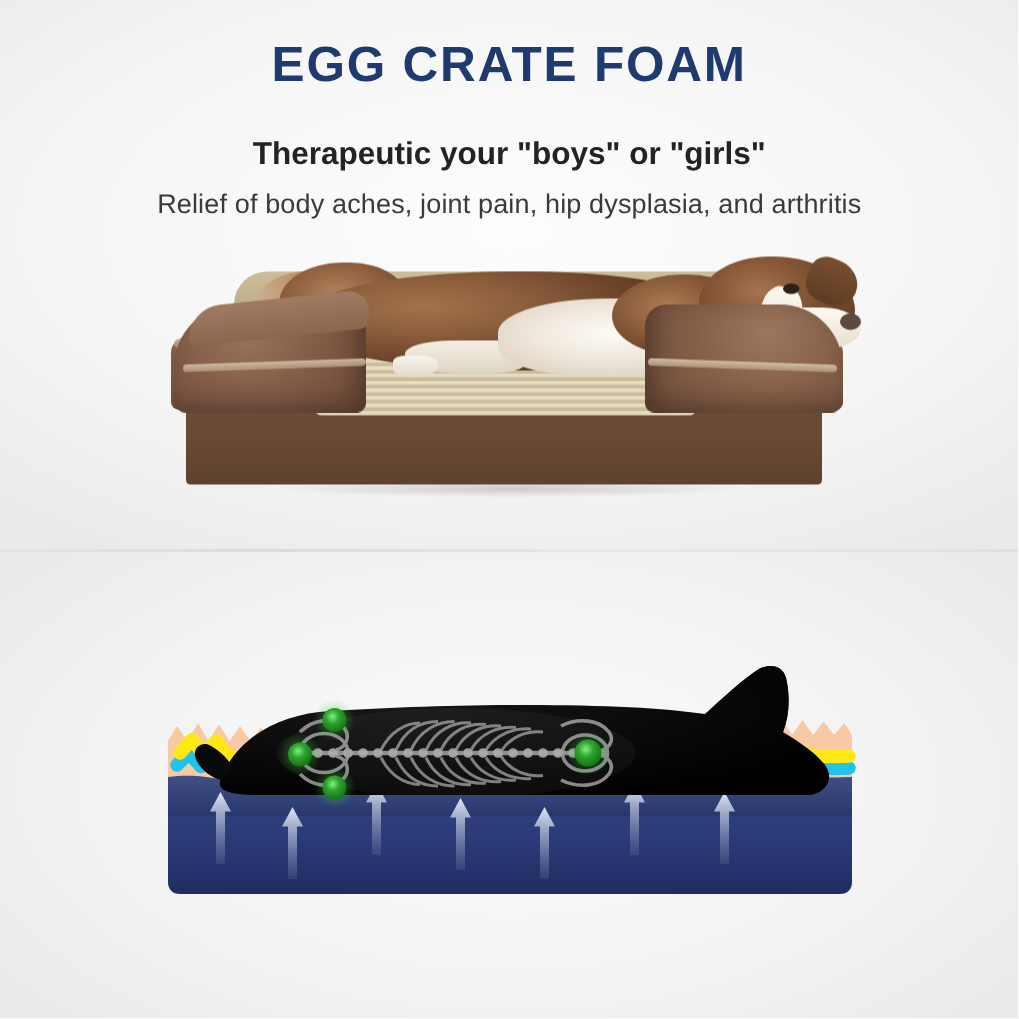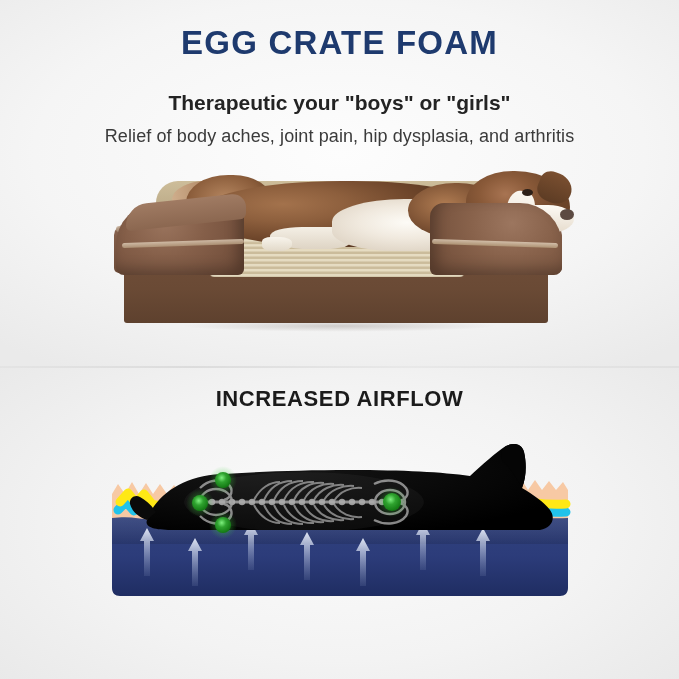--- a/index.html
+++ b/index.html
@@ -259,21 +259,20 @@
     <div class="arm-l-top"></div>
     <div class="arm-l-pipe"></div>
 
     <div class="arm-r"></div>
     <div class="arm-r-pipe"></div>
   </div>
 
   <div class="divider"></div>
 
   <div class="panel-bot"></div>
-  <div class="section2-title">INCREASED AIRFLOW</div>
 
   <div class="diagram">
     <svg width="472" height="168" viewBox="0 0 472 168" xmlns="http://www.w3.org/2000/svg">
       <defs>
         <linearGradient id="blueFoam" x1="0" y1="0" x2="0" y2="1">
           <stop offset="0%" stop-color="#33447f"></stop>
           <stop offset="55%" stop-color="#2c3c7a"></stop>
           <stop offset="100%" stop-color="#1f2d62"></stop>
         </linearGradient>
         <linearGradient id="arrowG" x1="0" y1="0" x2="0" y2="1">

